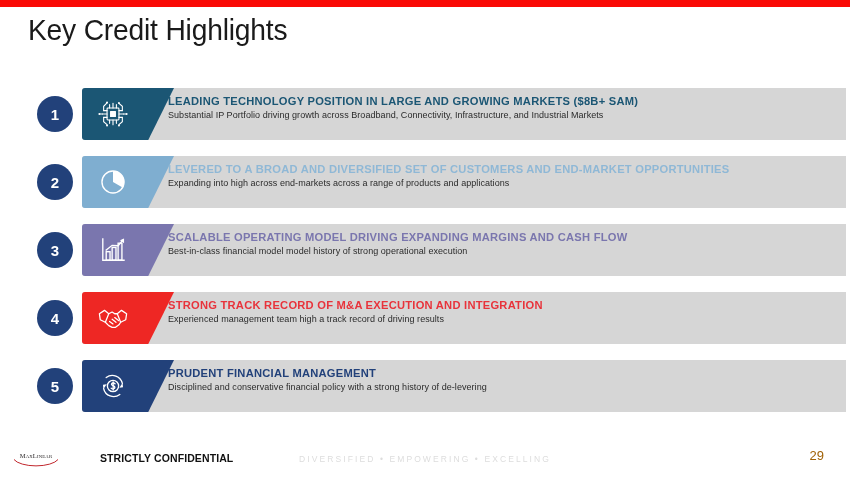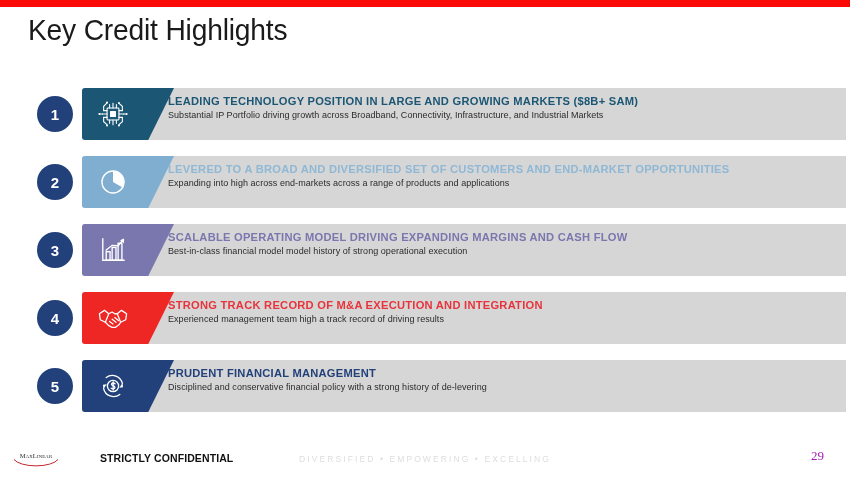--- a/index.html
+++ b/index.html
@@ -165,22 +165,22 @@
     font-size: 8.5px;
     color: #DDDDDD;
     letter-spacing: 2.1px;
     font-family: "Liberation Sans", sans-serif;
   }
   .page-no {
     position: absolute;
     right: 26px;
     top: 8px;
     font-size: 13px;
-    color: #a21caf;
-    font-family: Liberation Serif, serif;
+    color: #a16207;
+    font-family: Liberation Sans, sans-serif;
   }
 </style>
 </head>
 <body>
 
 <div class="top-rule"></div>
 
 <div class="slide-title">Key Credit Highlights</div>
 
 <div class="rows">

